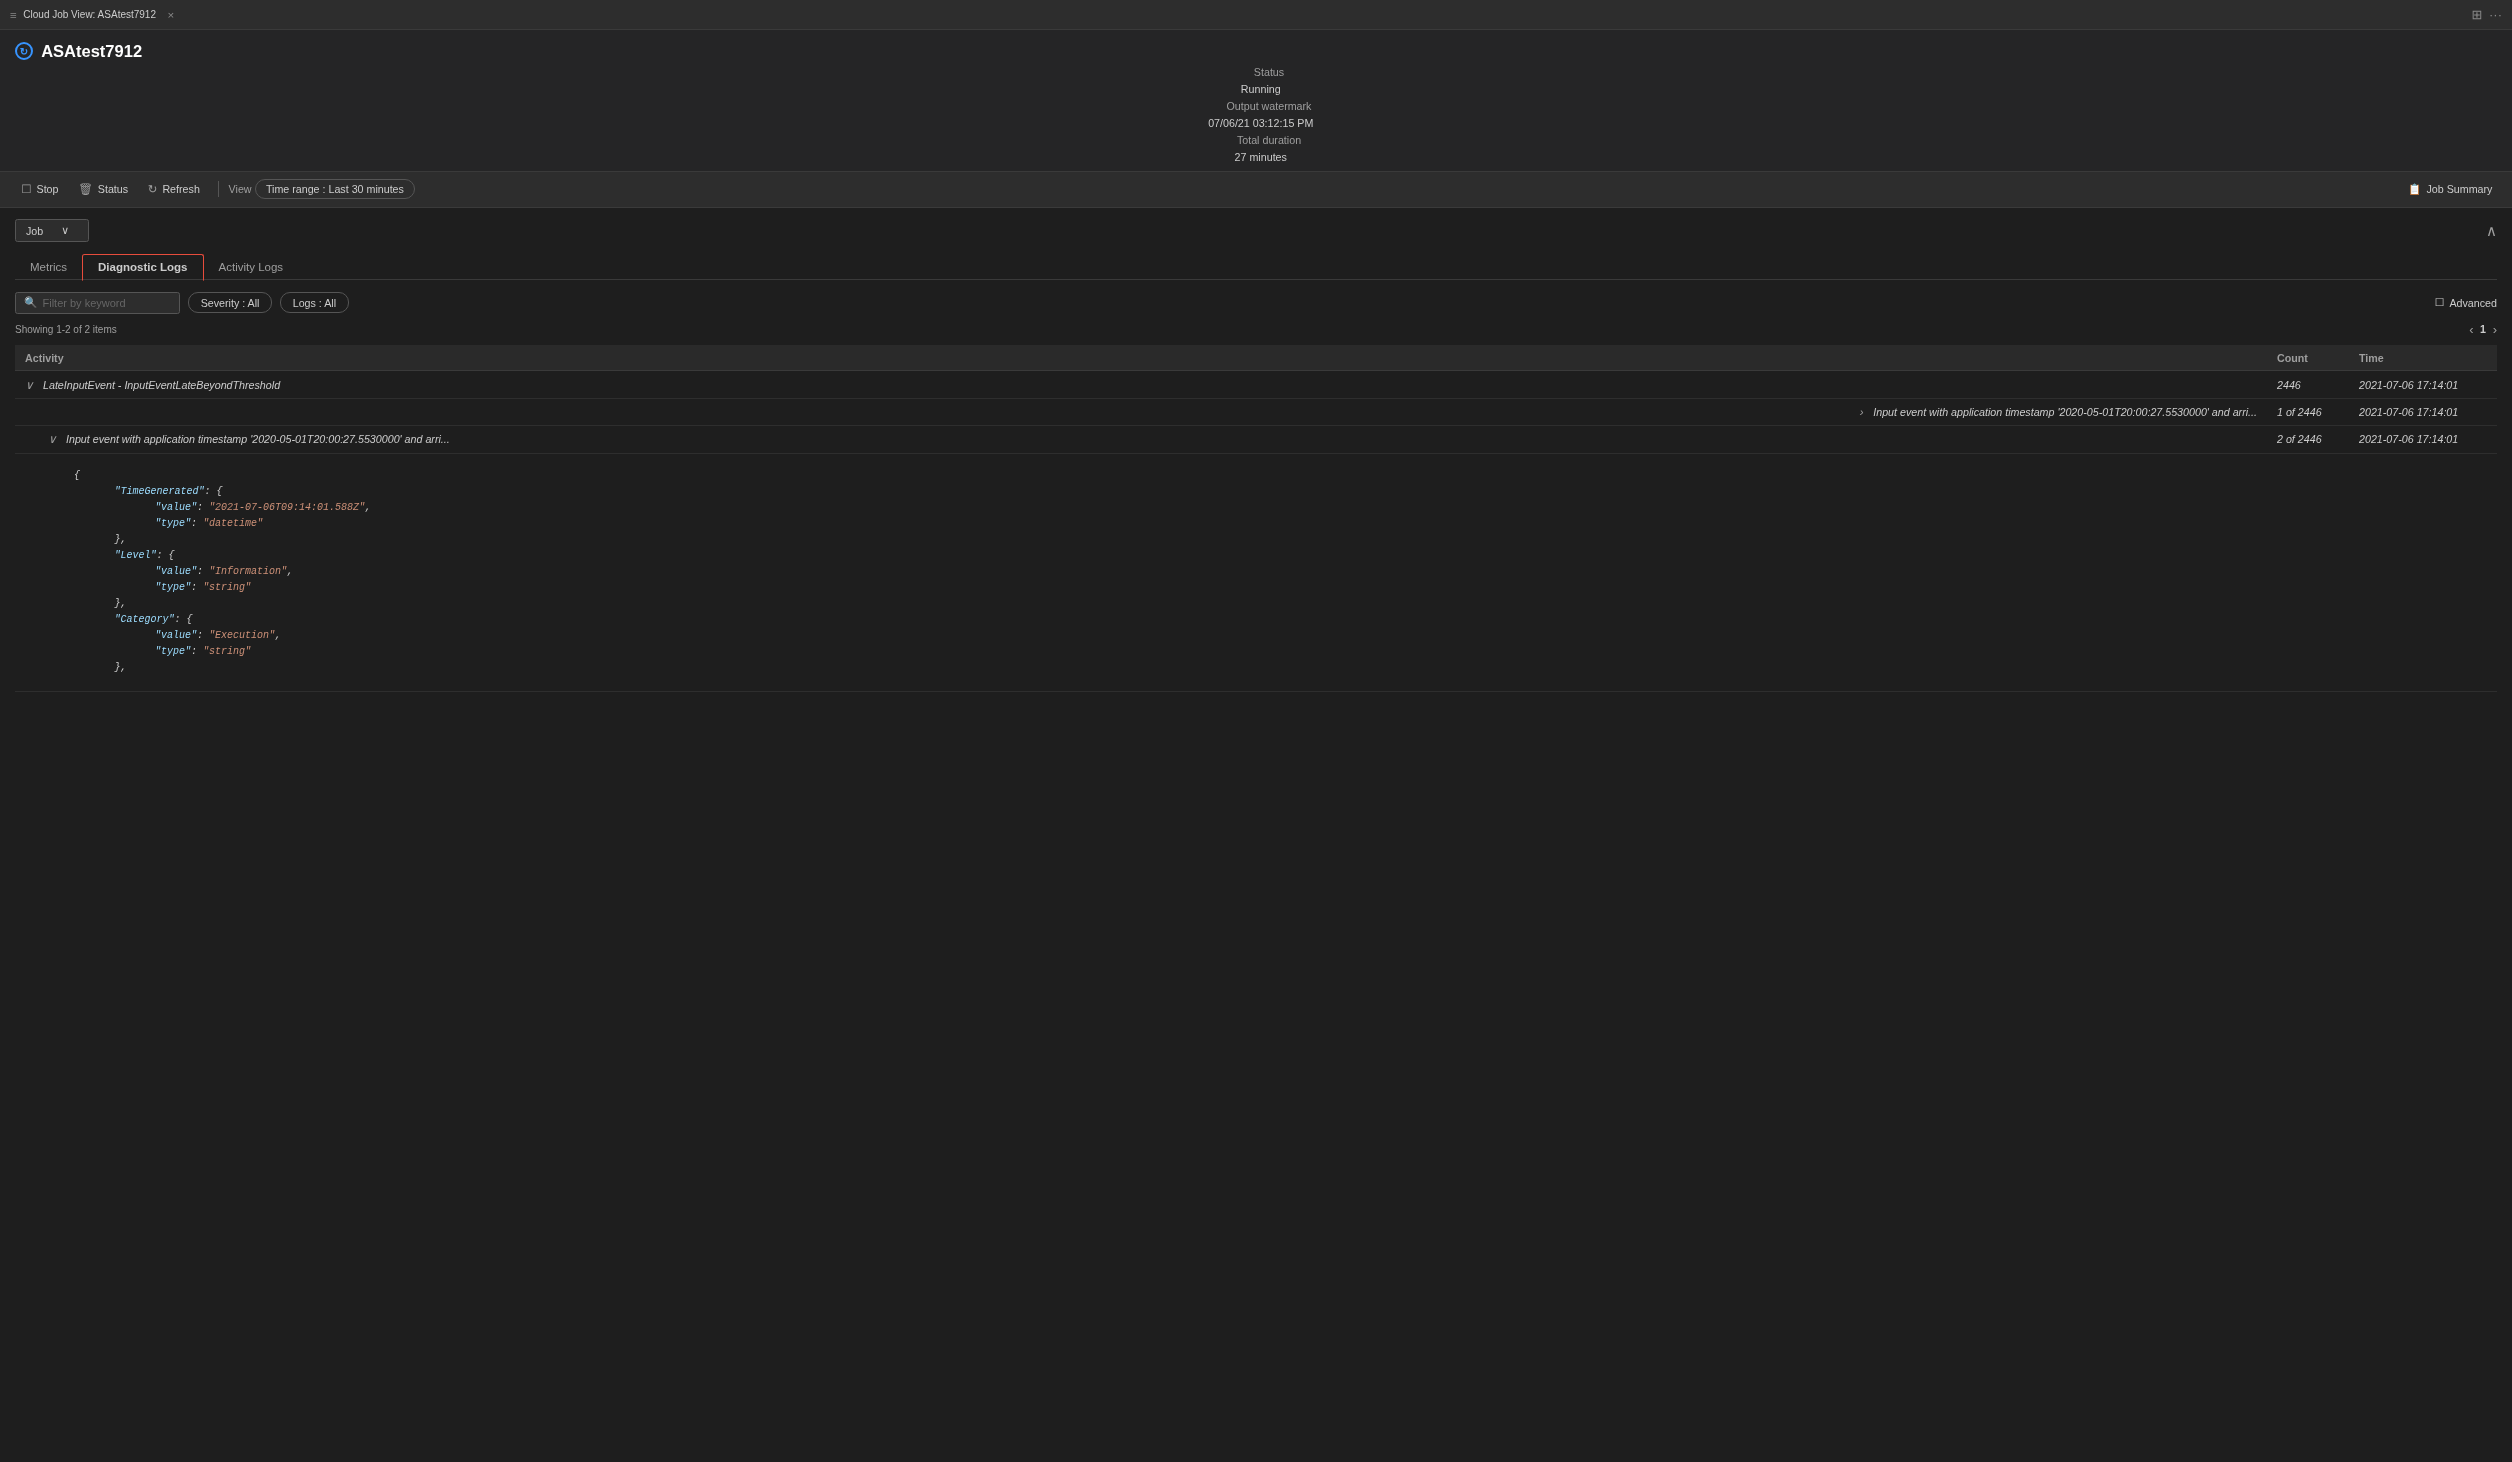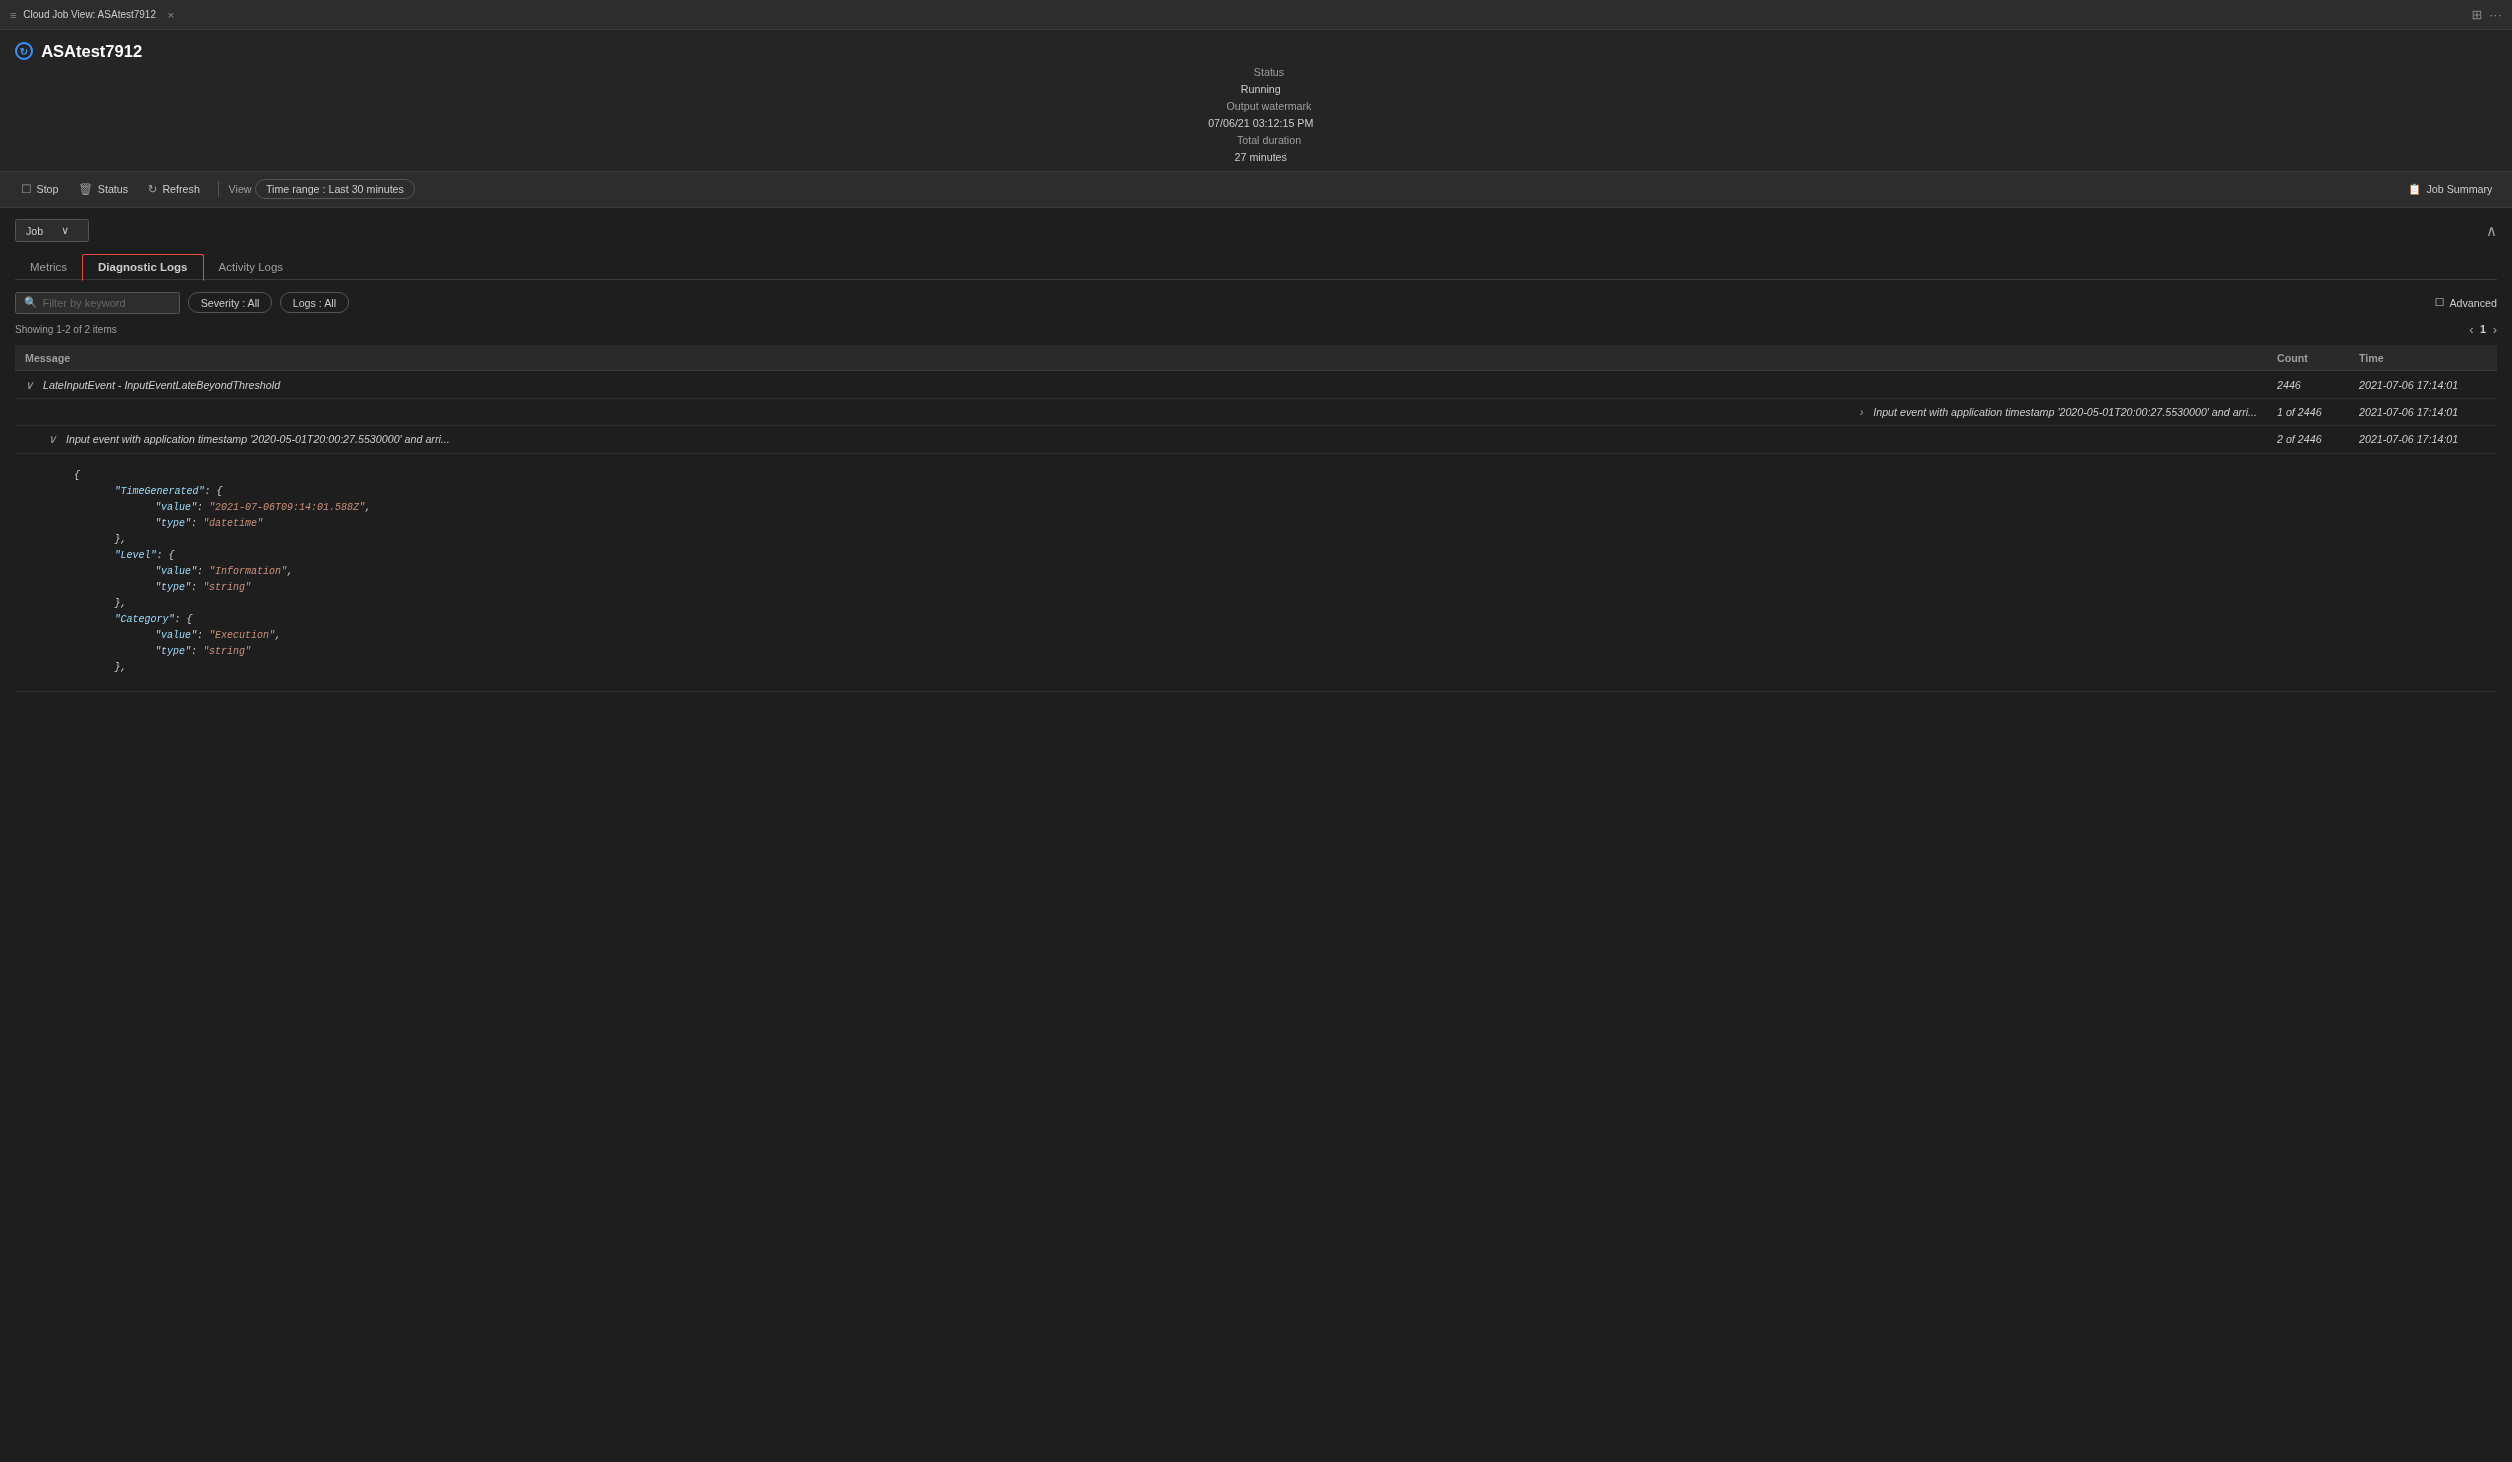--- a/index.html
+++ b/index.html
@@ -440,21 +440,21 @@
     <div class="pagination">
       <span class="page-arrow">‹</span>
       <span class="page-num">1</span>
       <span class="page-arrow">›</span>
     </div>
   </div>
 
   <table class="log-table">
     <thead>
       <tr>
-        <th>Message</th>
+        <th>Activity</th>
         <th class="count-col">Count</th>
         <th class="time-col">Time</th>
       </tr>
     </thead>
     <tbody>
 
       <tr>
         <td>
           <span class="row-chevron expanded">∨</span>
           <span>LateInputEvent - InputEventLateBeyondThreshold</span>

